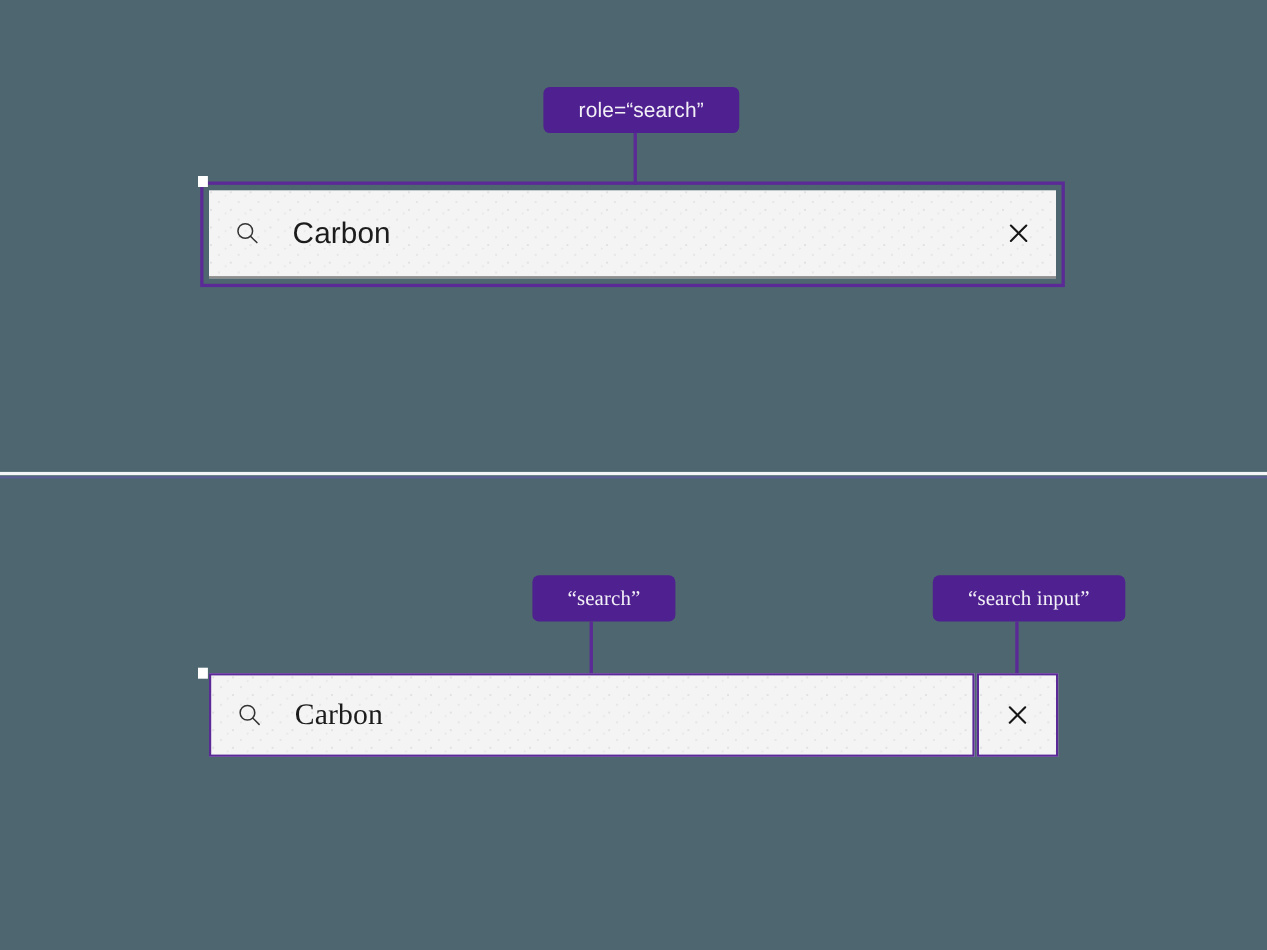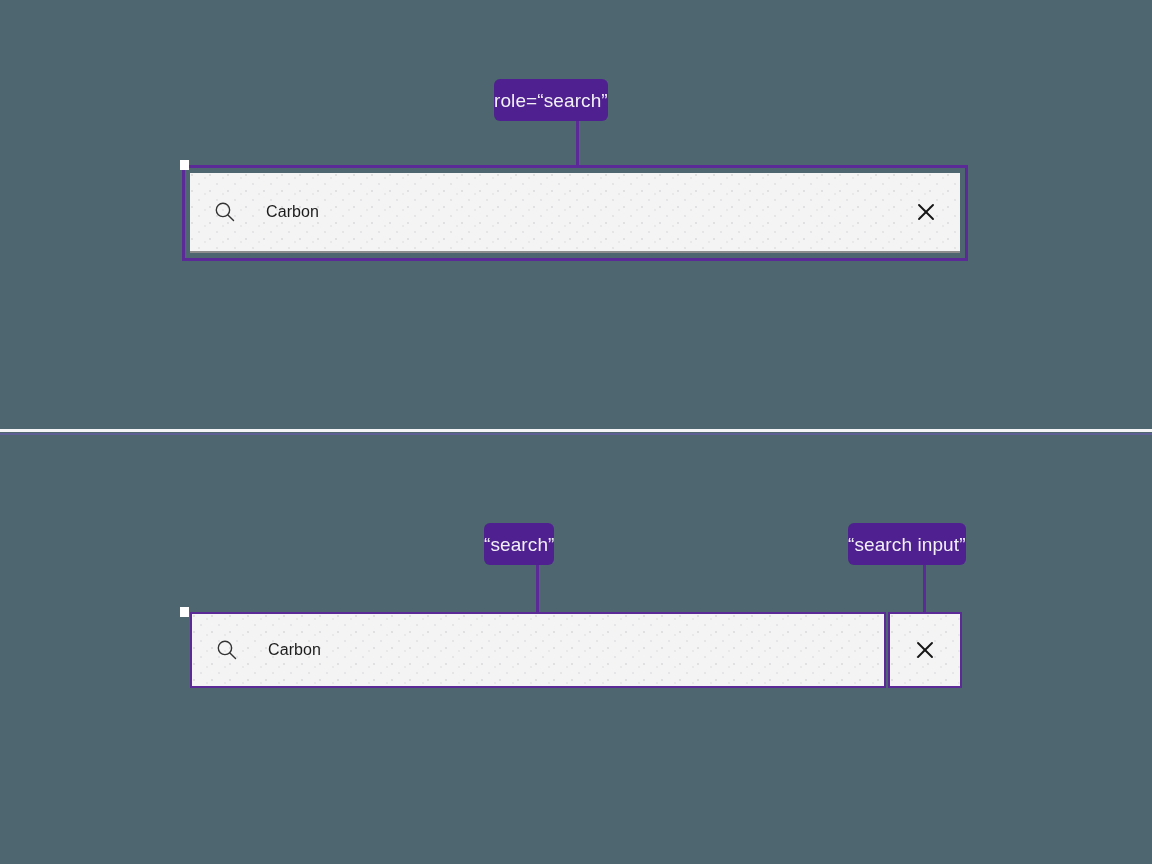--- a/index.html
+++ b/index.html
@@ -16,21 +16,21 @@
     position: relative;
   }
 
   
   .panel {
     position: absolute;
     left: 0;
     width: 1152px;
   }
   #panel-top    { top: 0;   height: 430px; }
-  #panel-bottom { top: 435px; height: 429px; }
+  #panel-bottom { top: 435px; height: 429px; font-family: Liberation Serif, serif; }
 
   
   .divider-white {
     position: absolute;
     left: 0; top: 429px;
     width: 1152px; height: 3px;
     background: #f2f4f6;
   }
   .divider-accent {
     position: absolute;
@@ -42,21 +42,21 @@
   
   .badge {
     position: absolute;
     background: #4f2090;
     color: #f2f0f6;
     border-radius: 6px;
     height: 42px;
     display: flex;
     align-items: center;
     justify-content: center;
-    padding: 0 0;
+    padding: 0 32px;
     font-size: 19px;
     line-height: 1;
     white-space: nowrap;
     letter-spacing: .1px;
   }
 
   
   .connector {
     position: absolute;
     width: 3px;
@@ -120,21 +120,21 @@
     top: 50%;
     transform: translateY(-50%);
     width: 26px; height: 26px;
     pointer-events: none;
   }
   .field-text {
     position: absolute;
     left: 76px;
     top: 50%;
     transform: translateY(-50%);
-    font-size: 16px;
+    font-size: 27px;
     color: #1c1c1c;
     letter-spacing: .1px;
   }
   .clear-icon {
     position: absolute;
     right: 24px;
     top: 50%;
     transform: translateY(-50%);
     width: 20px; height: 20px;
   }

